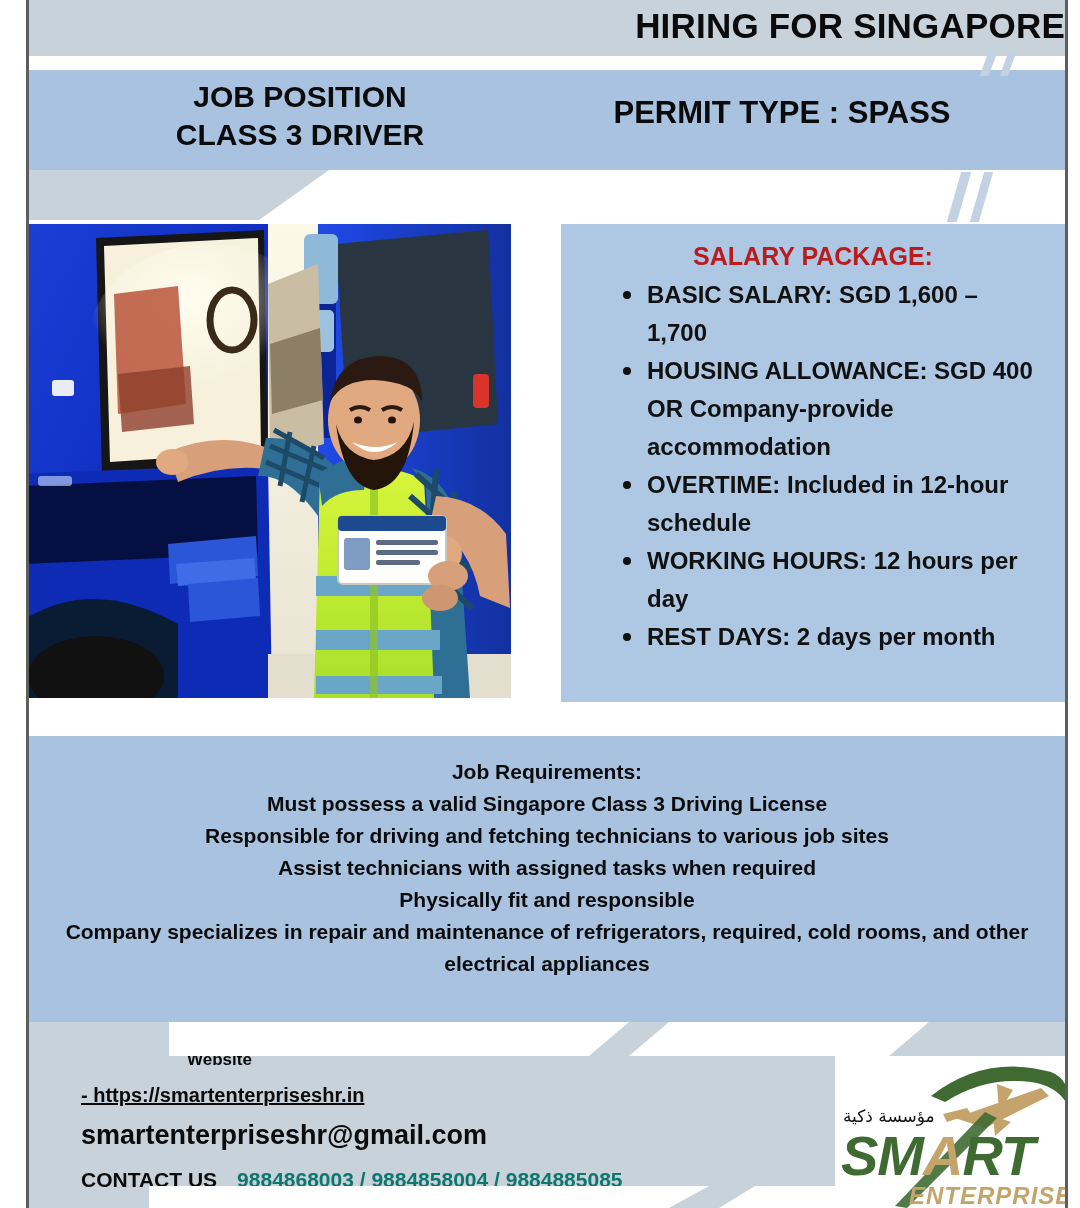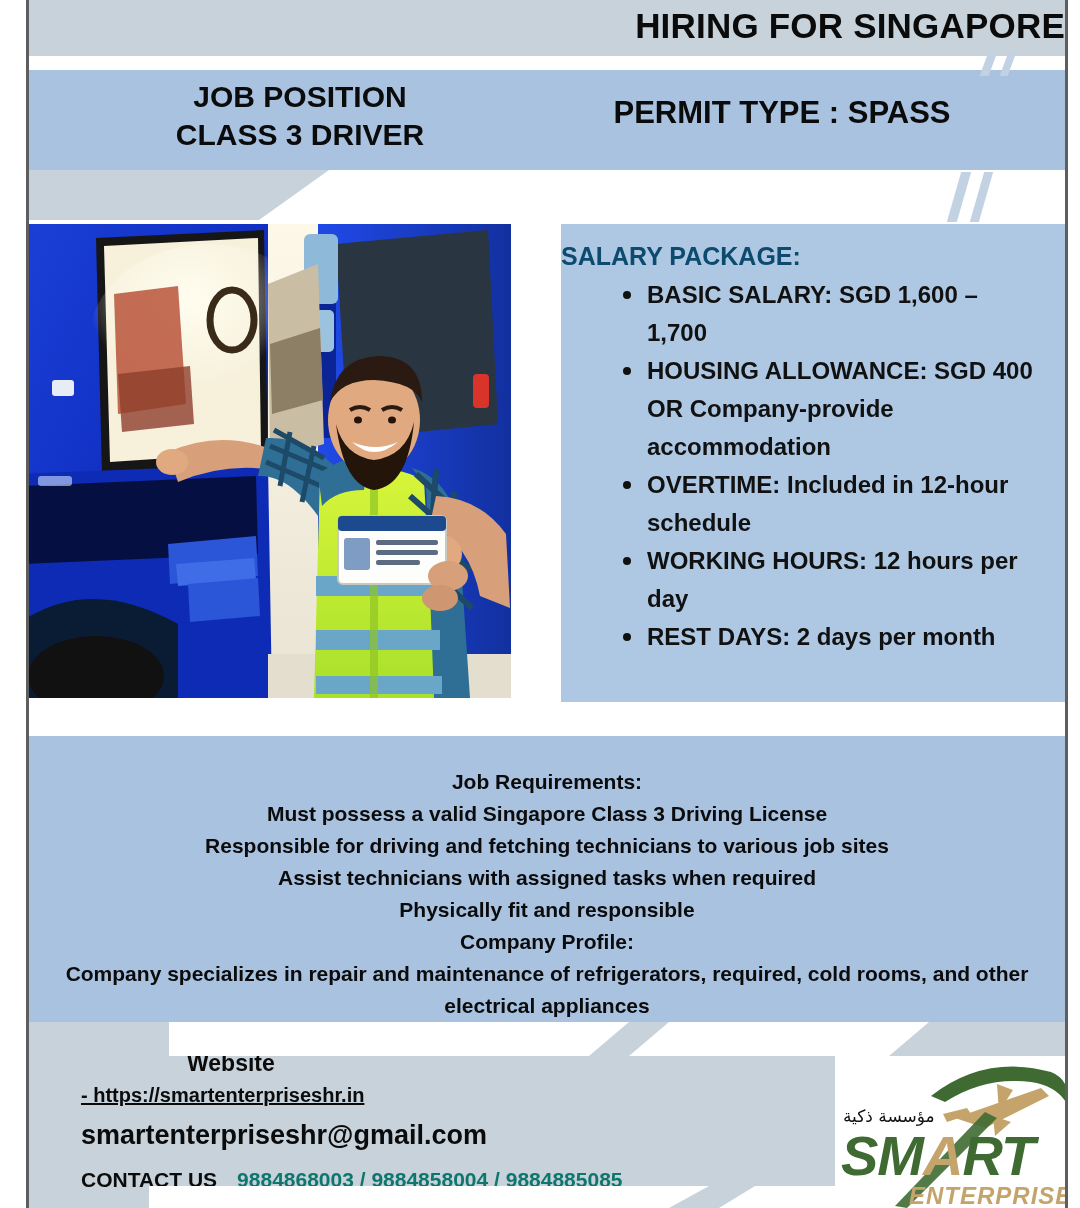--- a/index.html
+++ b/index.html
@@ -101,22 +101,22 @@
   }
   .photo svg{ display:block; }
 
   
   .salary-box{
     position:absolute; left:532px; top:224px; width:504px; height:478px;
     background:#aec8e4; z-index:5;
   }
   .salary-title{
     position:absolute; left:0; top:18px; width:504px;
-    text-align:left;
-    font-size:25px; font-weight:bold; color:#0c4a6e;
+    text-align:center;
+    font-size:25px; font-weight:bold; color:#b91c1c;
   }
   ul.salary-list{
     position:absolute; left:52px; top:52px; width:430px;
     list-style:none;
   }
   ul.salary-list li{
     position:relative;
     font-size:24px; font-weight:bold; color:#111;
     line-height:38px;
     padding-left:34px;
@@ -138,21 +138,21 @@
   .req-box{
     position:absolute; left:0; top:736px; width:1036px; height:286px;
     background:#a8c2e0;
   }
   .req-line{
     text-align:center;
     font-size:21px; font-weight:bold; color:#0b0b0b;
     line-height:32px;
     padding:0 18px;
   }
-  .req-inner{ padding-top:30px; }
+  .req-inner{ padding-top:20px; }
 
   
   .footer{
     position:absolute; left:0; top:1022px; width:1036px; height:186px;
     background:#c7d2da;
   }
   .footer-arrow-top{
     position:absolute; left:140px; top:1022px; width:460px; height:34px;
     background:#ffffff; z-index:6;
     clip-path:polygon(0 0, 460px 0, 420px 34px, 0 34px);
@@ -168,21 +168,21 @@
     clip-path:polygon(0 0, 560px 0, 520px 22px, 0 22px);
   }
   .footer-arrow-bot2{
     position:absolute; left:690px; top:1186px; width:160px; height:22px;
     background:#ffffff; z-index:6;
     clip-path:polygon(36px 0, 160px 0, 124px 22px, 0 22px);
   }
 
   .website-label{
     position:absolute; left:158px; top:1050px;
-    font-size:23px; font-weight:bold; color:#0b0b0b;
+    font-size:17px; font-weight:bold; color:#0b0b0b;
   }
   .website-url{
     position:absolute; left:52px; top:1084px;
     font-size:20px; font-weight:bold; color:#0b0b0b;text-decoration:underline;
   }
   .email{
     position:absolute; left:52px; top:1120px;
     font-size:27px; font-weight:bold; color:#0b0b0b;
   }
   .contact-row{
@@ -394,21 +394,20 @@
 
     <div class="gap-mid"></div>
 
     <div class="req-box">
       <div class="req-inner">
         <div class="req-line">Job Requirements:</div>
         <div class="req-line">Must possess a valid Singapore Class 3 Driving License</div>
         <div class="req-line">Responsible for driving and fetching technicians to various job sites</div>
         <div class="req-line">Assist technicians with assigned tasks when required</div>
         <div class="req-line">Physically fit and responsible</div>
-        <div class="req-line">Company Profile:</div>
         <div class="req-line">Company specializes in repair and maintenance of refrigerators, required, cold rooms, and other electrical appliances</div>
       </div>
     </div>
 
     <div class="footer"></div>
     <div class="footer-arrow-top"></div>
     <div class="footer-arrow-top2"></div>
     <div class="footer-arrow-bot"></div>
     <div class="footer-arrow-bot2"></div>
 

